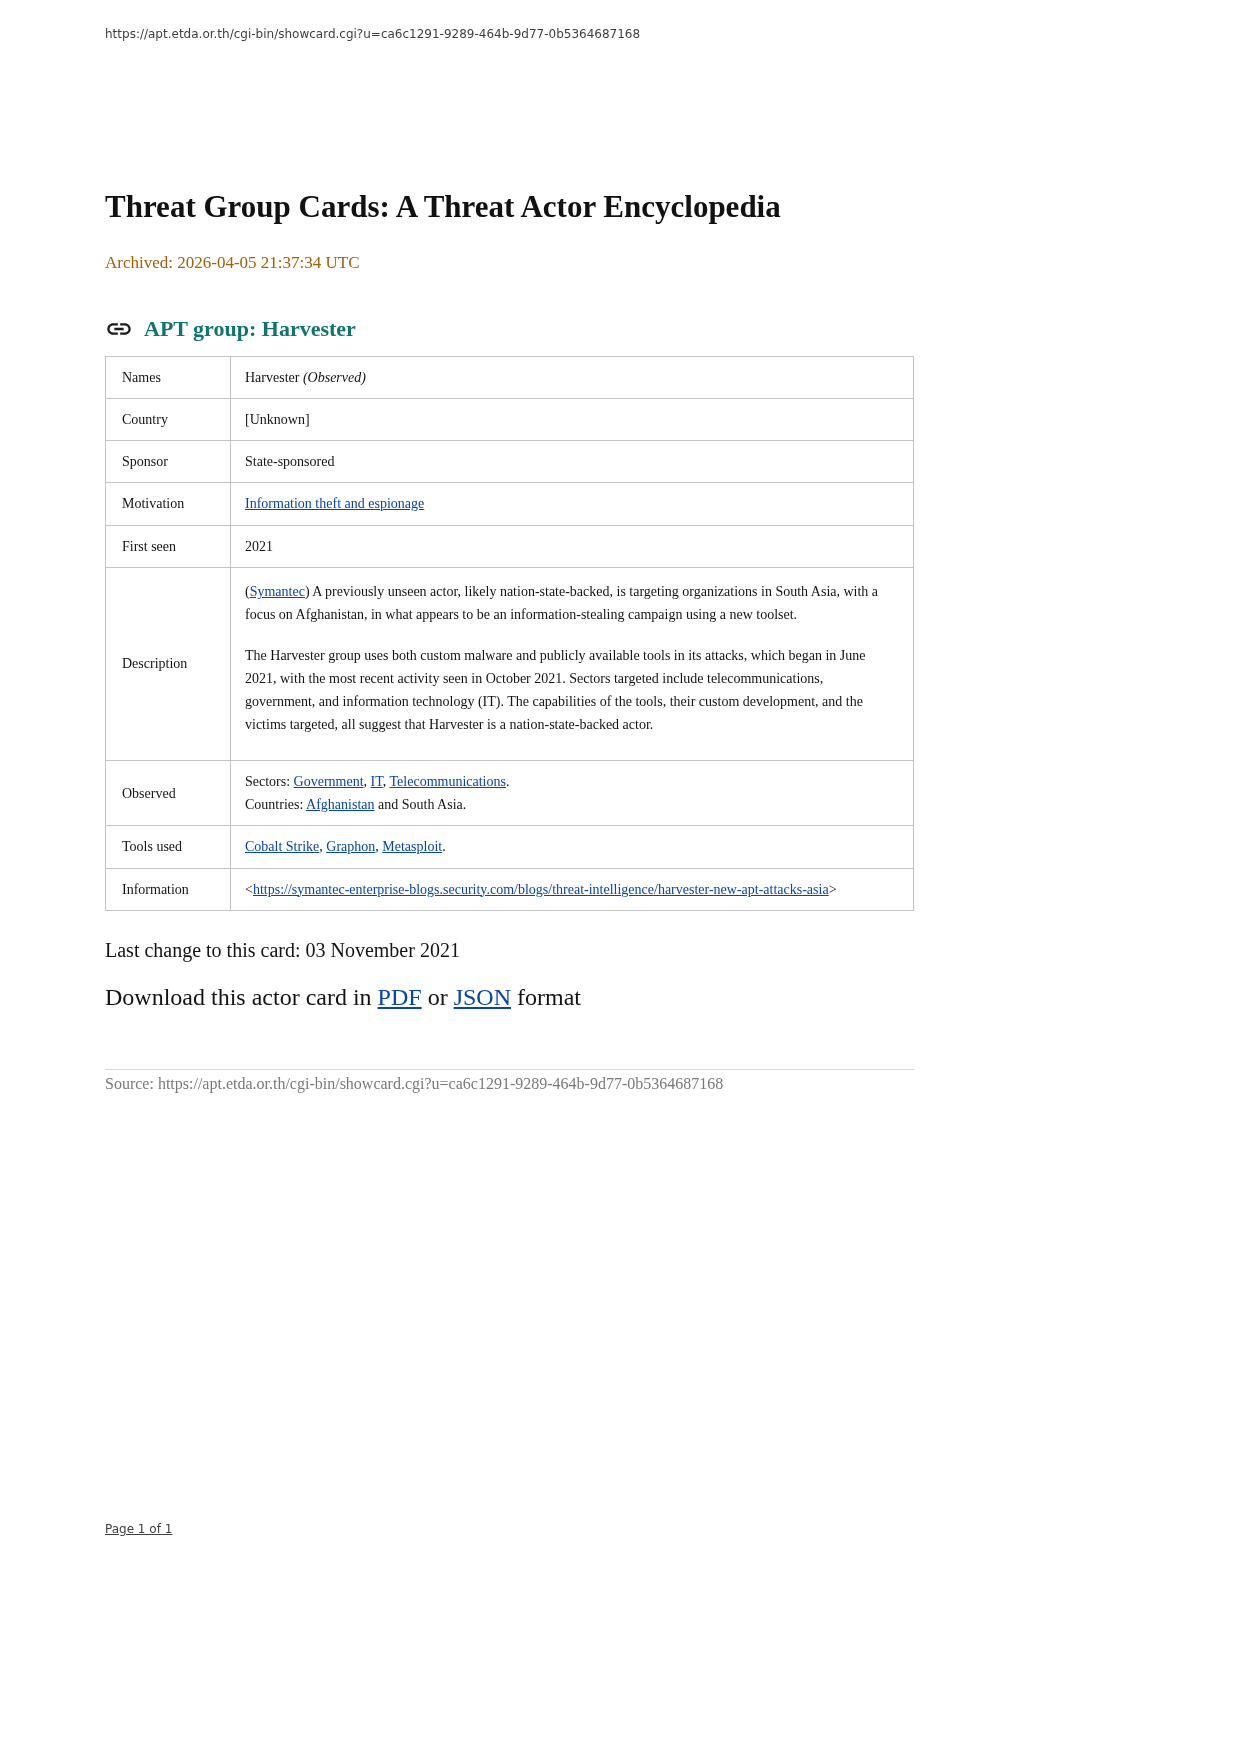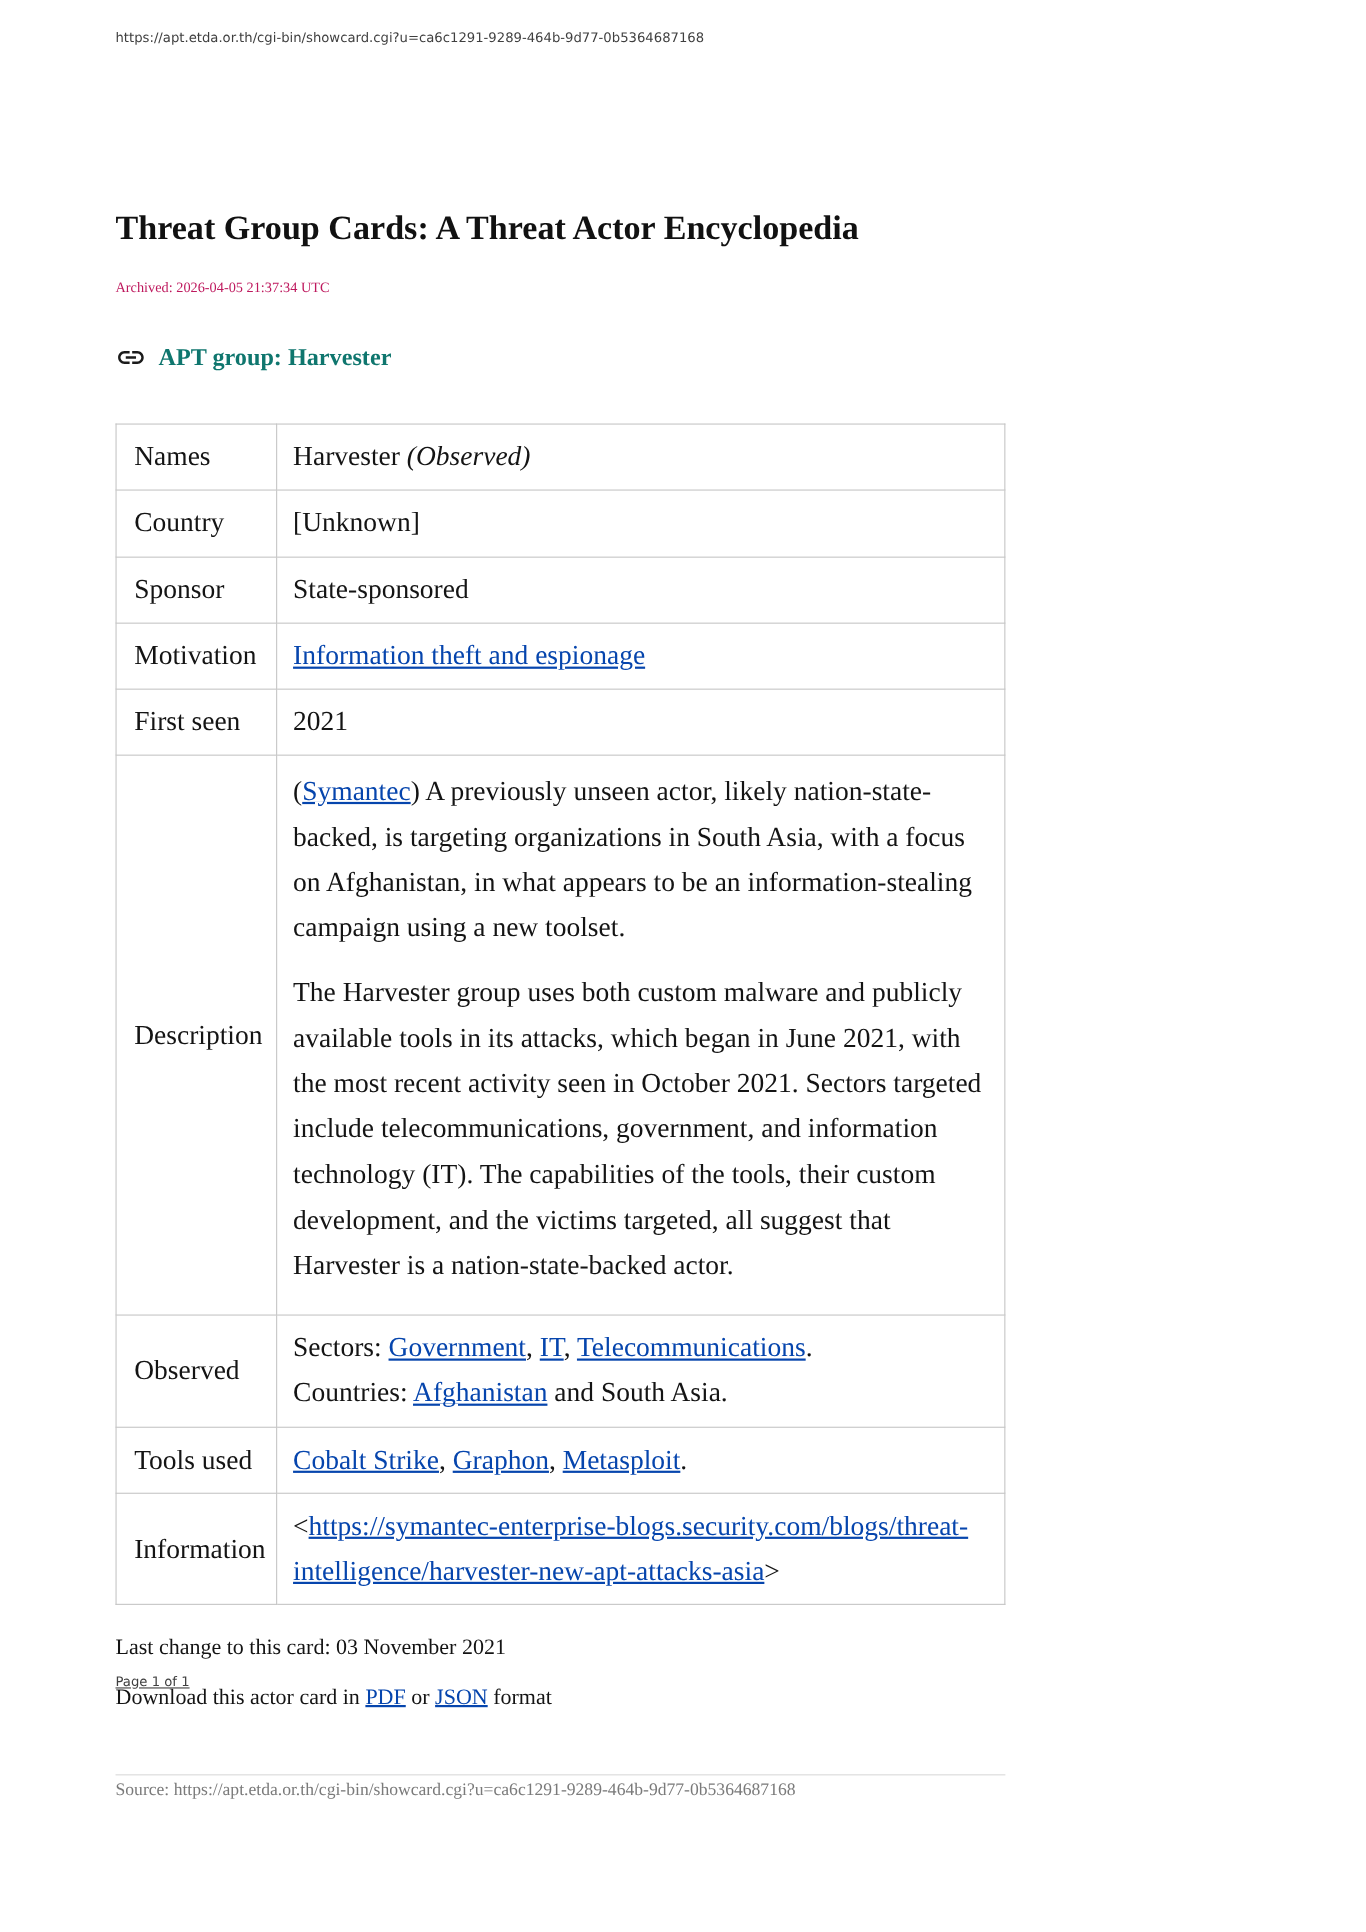--- a/index.html
+++ b/index.html
@@ -10,36 +10,36 @@
   }
   a { color:#0645ad; text-decoration:underline; cursor:pointer; }
   .print-header, .print-footer {
     position:absolute; left:105px; width:897px; 
     font-family:"DejaVu Sans", sans-serif; font-size:12px; color:#3f3f3f;
   }
   .print-header { top:27px; }
   .print-footer { top:1522px;text-decoration:underline; }
   .content { position:absolute; left:105px; top:0; width:809px; }
   .page-title { margin-top:188px; font-size:31px; line-height:1.2; font-weight:bold; color:#111; }
-  .archived { margin-top:28px; font-size:13px; color:#be185d; }
+  .archived { margin-top:28px; font-size:17px; color:#a16207; }
   .group-heading {
     margin-top:42px; display:flex; align-items:center; gap:11px;
     font-size:22px; font-weight:bold; color:#0f766e;
   }
   .link-icon { display:inline-flex; }
   .link-icon svg { display:block; }
-  .card-table { margin-top:46px; width:100%; border-collapse:collapse; font-size:25px; }
+  .card-table { margin-top:13px; width:100%; border-collapse:collapse; font-size:14px; }
   .card-table td { border:1px solid #c5c5c5; vertical-align:middle; line-height:1.65; }
   td.cell-label { width:125px; padding:9px 10px 9px 16px; }
   td.cell-value { padding:9px 16px 9px 14px; overflow-wrap:break-word; }
   tr.row-description td.cell-value { padding-top:12px; padding-bottom:24px; }
   .desc-p + .desc-p { margin-top:18px; }
   .names-source { font-style:italic; }
   .last-change { margin-top:28px; font-size:20px; }
-  .download-line { margin-top:22px; font-size:20px; }
+  .download-line { margin-top:22px; font-size:24px; }
   .divider { margin-top:58px; border:none; border-top:1px solid #d9d9d9; height:0; }
   .source-line { margin-top:5px; font-size:16px; color:#7a7a7a; }
 </style>
 </head>
 <body>
 
 <div class="print-header">https://apt.etda.or.th/cgi-bin/showcard.cgi?u=ca6c1291-9289-464b-9d77-0b5364687168</div>
 
 <div class="content">
 

